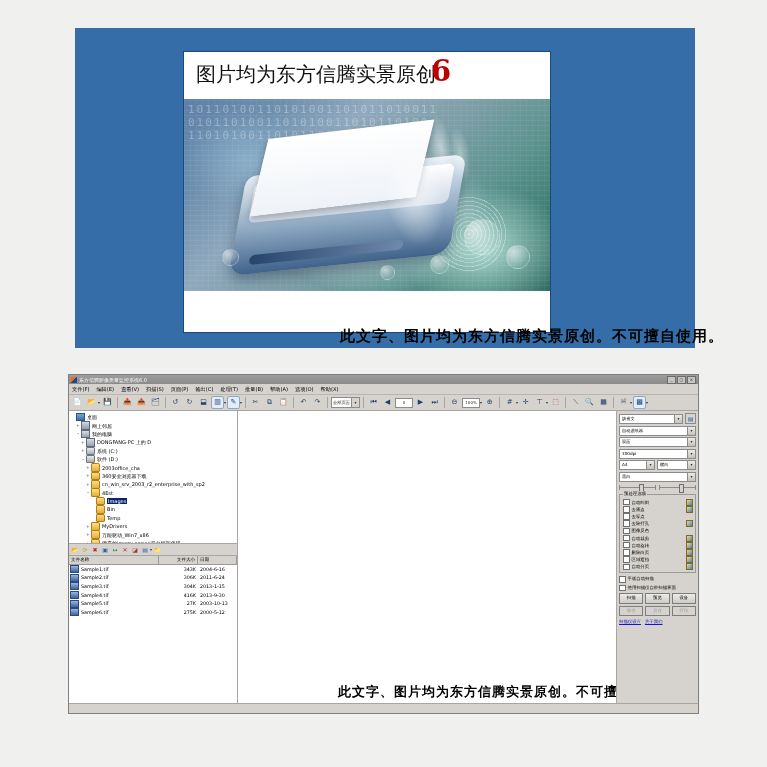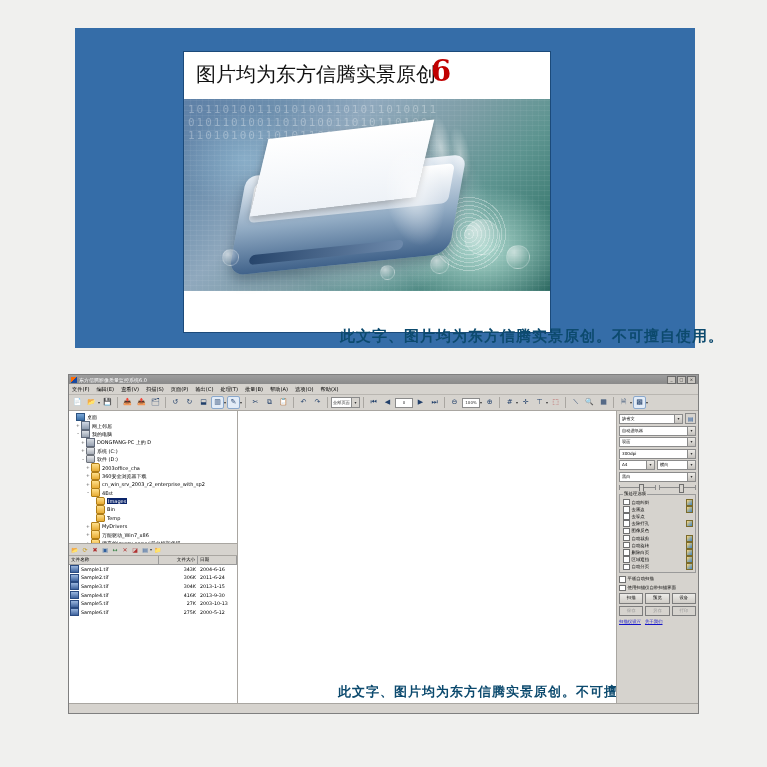--- a/index.html
+++ b/index.html
@@ -95,21 +95,21 @@
     border:1px solid rgba(255,255,255,.22);}
   .splash-foot{
     position:absolute;left:0;top:239px;width:366px;height:42px;background:#fff;
   }
   .splash-copy{
     position:absolute;right:10px;top:12px;
     font-size:10px;color:#1515cf;font-weight:bold;letter-spacing:1px;
     white-space:nowrap;
   }
   .watermark{
-    position:absolute;font-size:15px;color:#0c4a6e;font-weight:bold;
+    position:absolute;font-size:15px;color:#000000;font-weight:bold;
     letter-spacing:1px;white-space:nowrap;
   }
   .wm-splash{left:340px;top:327px;}
 
   
   .app{
     position:absolute;left:68px;top:374px;width:631px;height:340px;
     background:#d6d3ce;border:1px solid #7f7f7f;box-sizing:border-box;
     font-size:5.5px;color:#000;
   }

